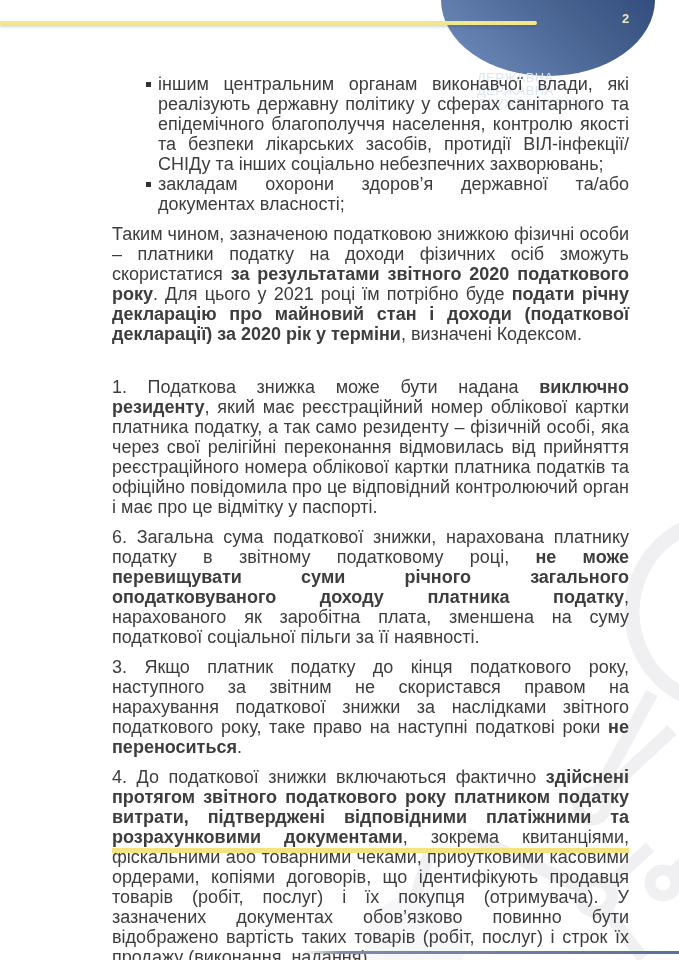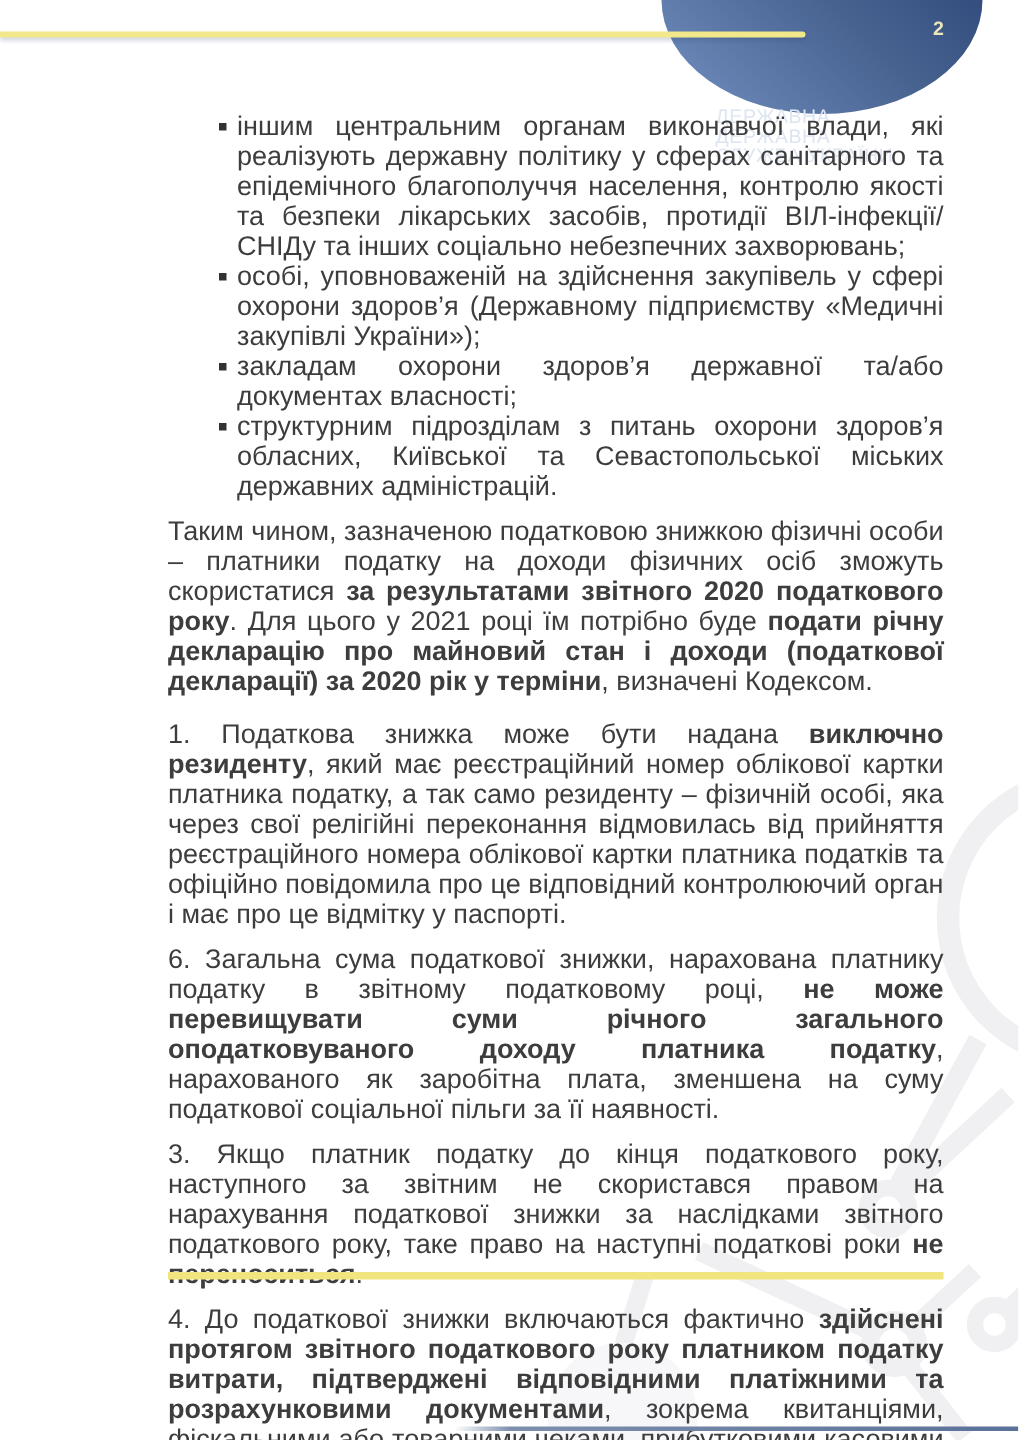--- a/index.html
+++ b/index.html
@@ -30,21 +30,21 @@
     position:absolute;left:112px;top:74px;width:517px;
     font-size:18px;line-height:20px;color:#3d3d3d;text-align:justify;
   }
   ul.bullets{margin:0;padding:0;list-style:none;}
   ul.bullets li{position:relative;padding-left:46px;}
   ul.bullets li::before{
     content:"";position:absolute;left:34px;top:8px;width:5px;height:5px;background:#323232;
   }
   .para{margin:10px 0 0 0;}
   .para.note{margin-top:15px;}
-  .para.item1{margin-top:15px;}
+  .para.item1{margin-top:33px;}
   span.b{font-weight:bold;}
   span.i{font-style:italic;}
   .underline{
     position:absolute;left:112px;top:848px;width:517px;height:5px;background:#f2e57f;
   }
   .blueline{
     position:absolute;left:303px;top:951px;width:376px;height:3px;
     background:linear-gradient(to right,rgba(125,143,173,0) 0%,#7d8fad 10%,#5a7198 100%);
   }
 </style>
@@ -78,23 +78,21 @@
     <div>СЛУЖБА УКРАЇНИ</div>
   </div>
 
   <div class="pagenum">2</div>
 
   <div class="topline"></div>
 
   <div class="content">
     <ul class="bullets">
       <li>іншим центральним органам виконавчої влади, які реалізують державну політику у сферах санітарного та епідемічного благополуччя населення, контролю якості та безпеки лікарських засобів, протидії ВІЛ-інфекції/СНІДу та інших соціально небезпечних захворювань;</li>
-      <li>особі, уповноваженій на здійснення закупівель у сфері охорони здоров’я (Державному підприємству «Медичні закупівлі України»);</li>
       <li>закладам охорони здоров’я державної та/або документах власності;</li>
-      <li>структурним підрозділам з питань охорони здоров’я обласних, Київської та Севастопольської міських державних адміністрацій.</li>
     </ul>
     <p class="para"><span>Таким чином, зазначеною податковою знижкою фізичні особи – платники податку на доходи фізичних осіб зможуть скористатися </span><span class="b">за результатами звітного 2020 податкового року</span><span>. Для цього у 2021 році їм потрібно буде </span><span class="b">подати річну декларацію про майновий стан і доходи (податкової декларації) за 2020 рік у терміни</span><span>, визначені Кодексом.</span></p>
     <p class="para item1"><span>1. Податкова знижка може бути надана </span><span class="b">виключно резиденту</span><span>, який має реєстраційний номер облікової картки платника податку, а так само резиденту – фізичній особі, яка через свої релігійні переконання відмовилась від прийняття реєстраційного номера облікової картки платника податків та офіційно повідомила про це відповідний контролюючий орган і має про це відмітку у паспорті.</span></p>
     <p class="para"><span>6. Загальна сума податкової знижки, нарахована платнику податку в звітному податковому році, </span><span class="b">не може перевищувати суми річного загального оподатковуваного доходу платника податку</span><span>, нарахованого як заробітна плата, зменшена на суму податкової соціальної пільги за її наявності.</span></p>
     <p class="para"><span>3. Якщо платник податку до кінця податкового року, наступного за звітним не скористався правом на нарахування податкової знижки за наслідками звітного податкового року, таке право на наступні податкові роки </span><span class="b">не переноситься</span><span>.</span></p>
     <p class="para"><span>4. До податкової знижки включаються фактично </span><span class="b">здійснені протягом звітного податкового року платником податку витрати, підтверджені відповідними платіжними та розрахунковими документами</span><span>, зокрема квитанціями, фіскальними або товарними чеками, прибутковими касовими ордерами, копіями договорів, що ідентифікують продавця товарів (робіт, послуг) і їх покупця (отримувача). У зазначених документах обов’язково повинно бути відображено вартість таких товарів (робіт, послуг) і строк їх продажу (виконання, надання).</span></p>
   </div>
 
   <div class="underline"></div>
   <div class="blueline"></div>

